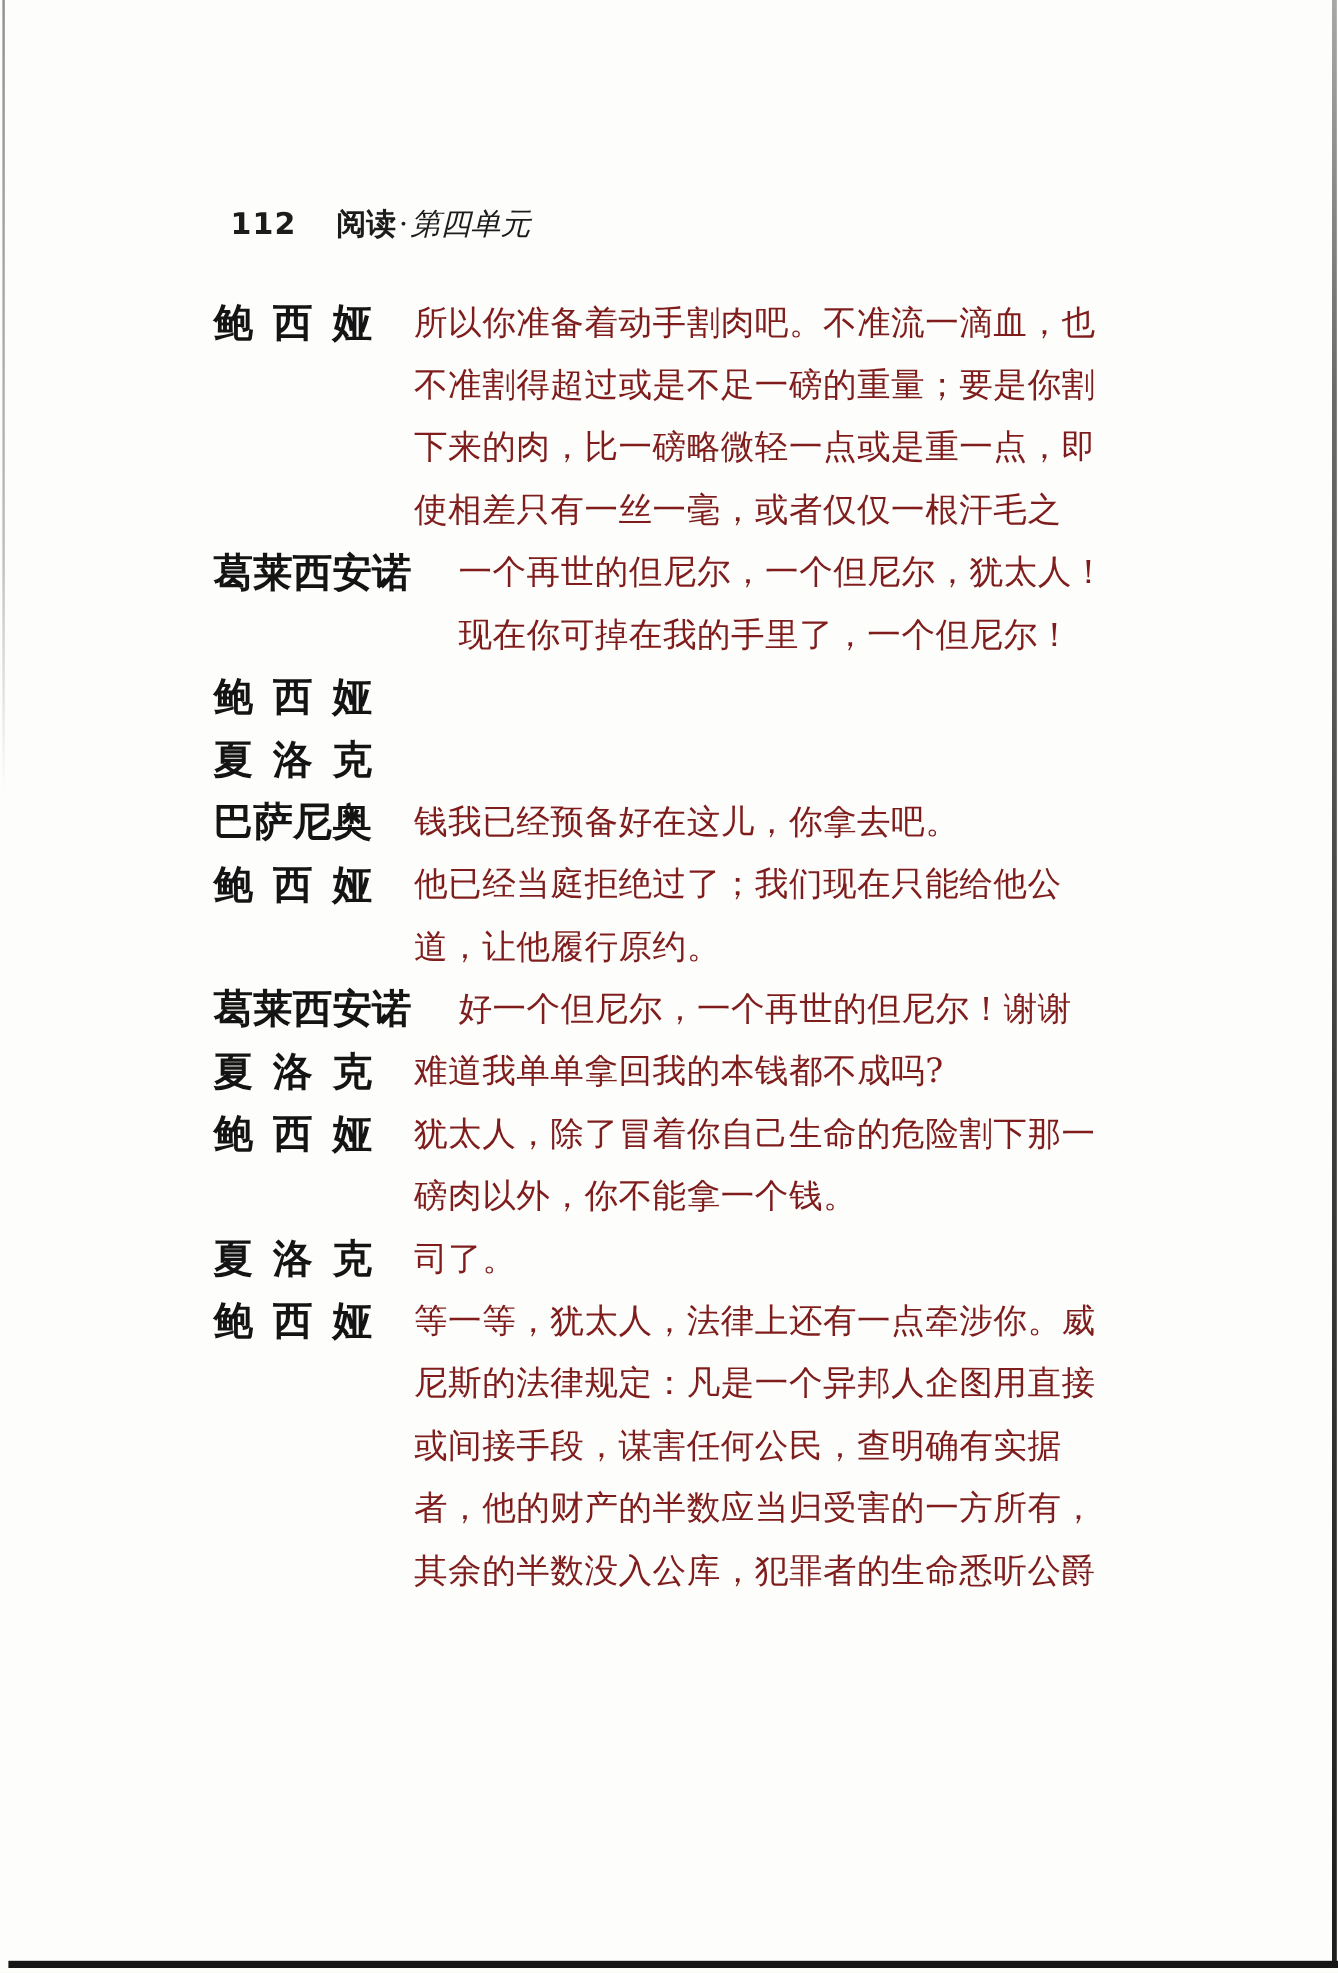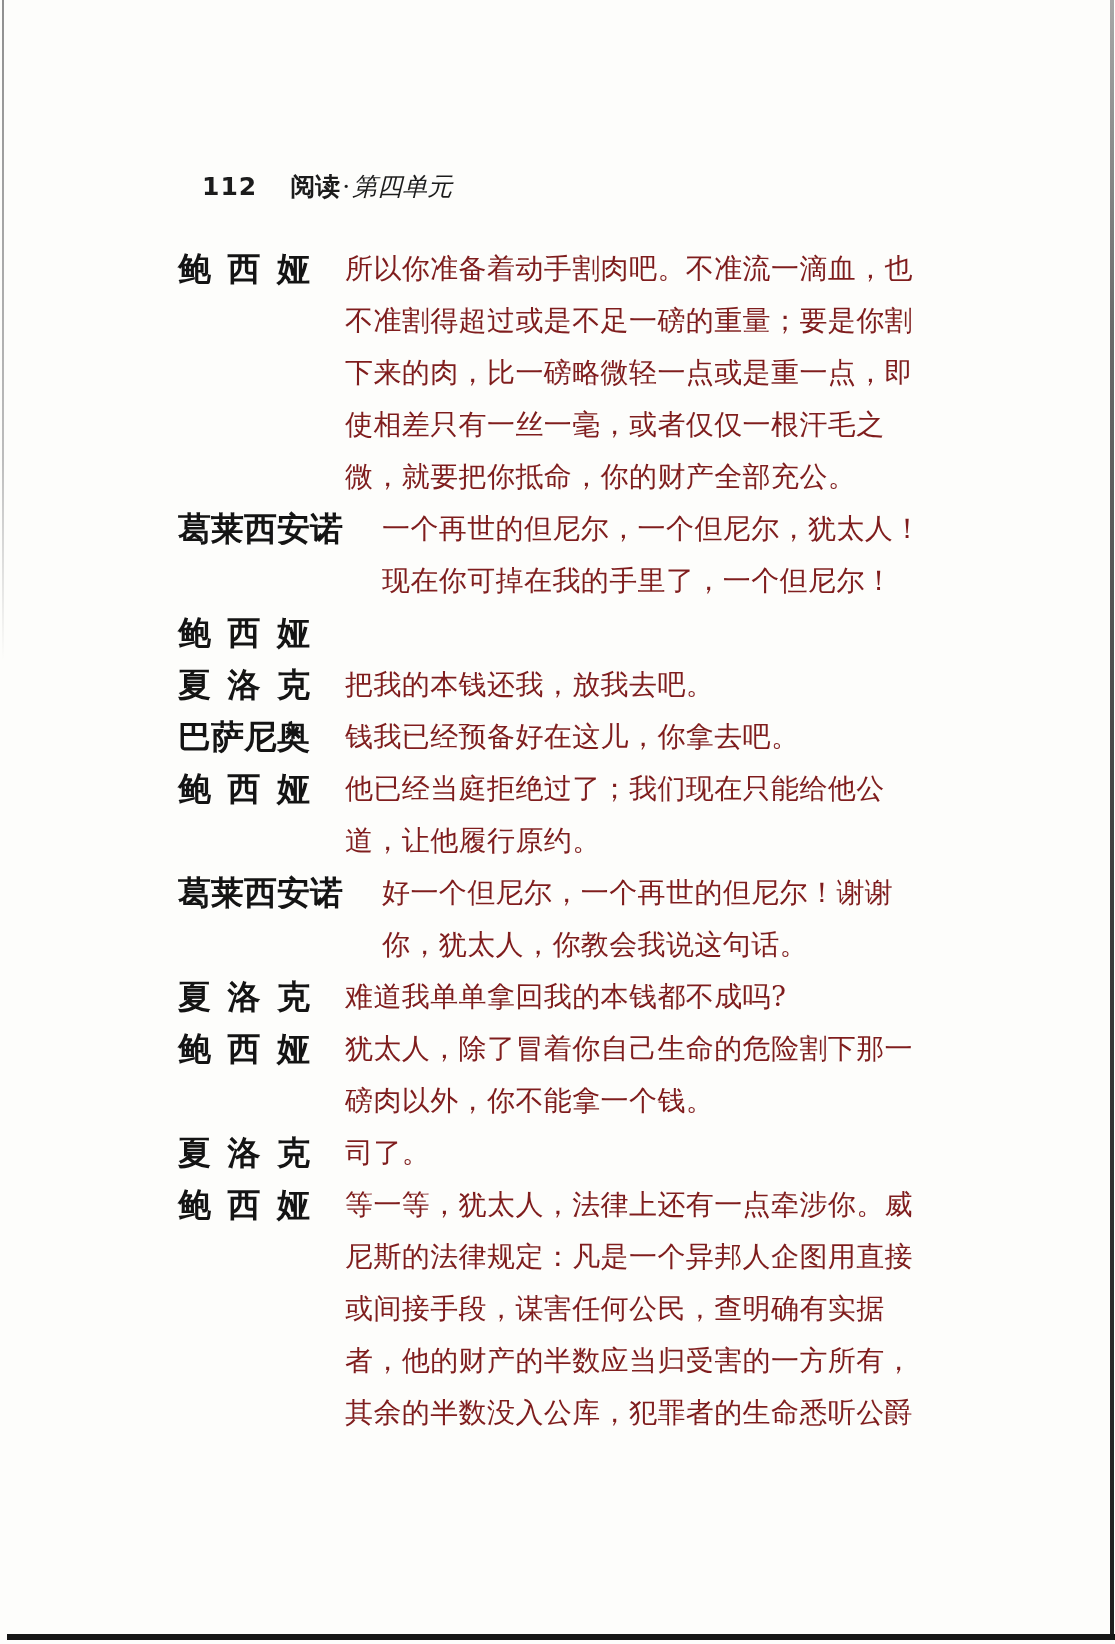--- a/index.html
+++ b/index.html
@@ -25,21 +25,21 @@
     position: absolute; left: 7px; right: 0; bottom: 4px; height: 6px;
     background: #161616;
   }
   .edge-left {
     position: absolute; left: 2px; top: 0; width: 2px; height: 660px;
     background: linear-gradient(to bottom, #8f8f8f 0%, #bdbdbd 70%, rgba(200,200,200,0) 100%);
   }
 
   
   .header {
-    position: absolute; top: 170px; left: 202px;
+    position: absolute; top: 170px; left: 192px;
     display: flex; align-items: baseline;
     white-space: nowrap;
   }
   .page-num {
     font-family: "DejaVu Sans", sans-serif;
     font-weight: 700; font-size: 25px; letter-spacing: 1px; color: #1c1c1c;
   }
   .header-title { margin-left: 33px; font-size: 25px; }
   .header-section {
     font-family: "DejaVu Sans", sans-serif;
@@ -86,21 +86,20 @@
       <div class="speaker">
           <span>鲍</span>
           <span>西</span>
           <span>娅</span>
         </div>
       <div class="speech">
           <div class="line">所以你准备着动手割肉吧。不准流一滴血，也</div>
           <div class="line">不准割得超过或是不足一磅的重量；要是你割</div>
           <div class="line">下来的肉，比一磅略微轻一点或是重一点，即</div>
           <div class="line">使相差只有一丝一毫，或者仅仅一根汗毛之</div>
-          <div class="line">微，就要把你抵命，你的财产全部充公。</div>
         </div>
     </div>
 
     <div class="entry">
       <div class="speaker wide">
           <span>葛</span>
           <span>莱</span>
           <span>西</span>
           <span>安</span>
           <span>诺</span>
@@ -117,23 +116,20 @@
           <span>西</span>
           <span>娅</span>
         </div>
     </div>
 
     <div class="entry">
       <div class="speaker">
           <span>夏</span>
           <span>洛</span>
           <span>克</span>
-        </div>
-      <div class="speech">
-          <div class="line">把我的本钱还我，放我去吧。</div>
         </div>
     </div>
 
     <div class="entry">
       <div class="speaker">
           <span>巴</span>
           <span>萨</span>
           <span>尼</span>
           <span>奥</span>
         </div>
@@ -157,21 +153,20 @@
     <div class="entry">
       <div class="speaker wide">
           <span>葛</span>
           <span>莱</span>
           <span>西</span>
           <span>安</span>
           <span>诺</span>
         </div>
       <div class="speech">
           <div class="line">好一个但尼尔，一个再世的但尼尔！谢谢</div>
-          <div class="line">你，犹太人，你教会我说这句话。</div>
         </div>
     </div>
 
     <div class="entry">
       <div class="speaker">
           <span>夏</span>
           <span>洛</span>
           <span>克</span>
         </div>
       <div class="speech">

